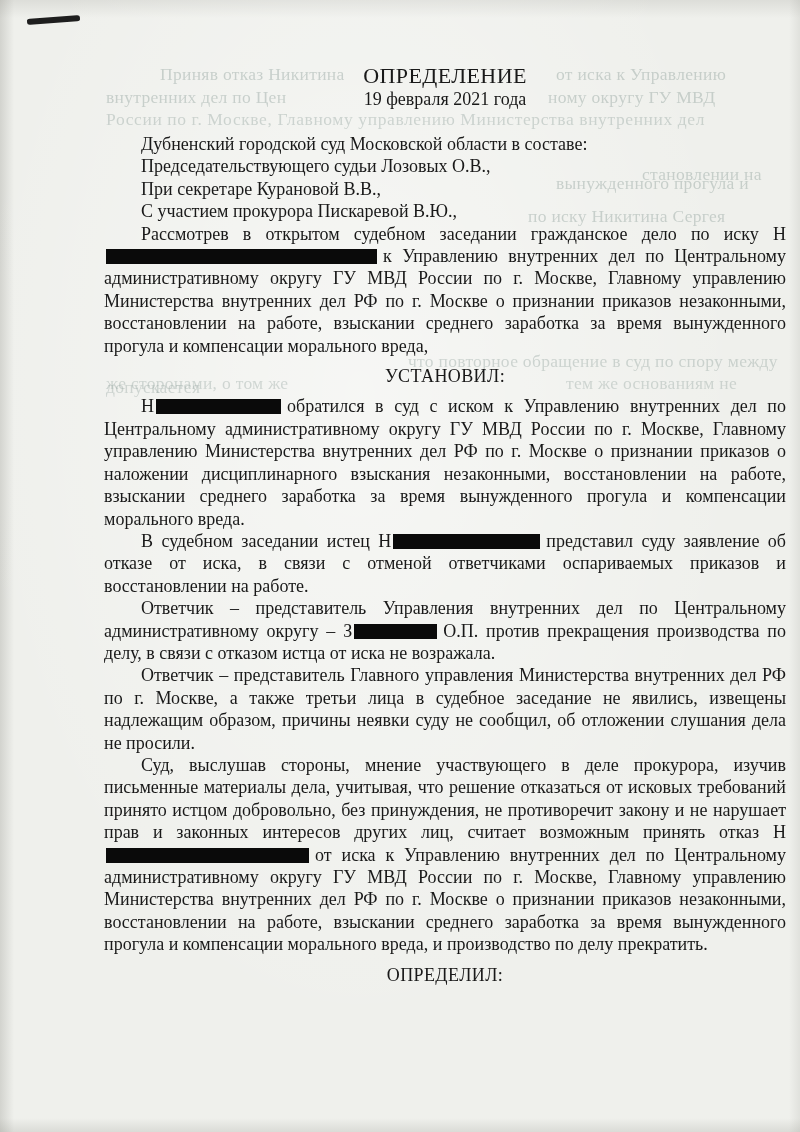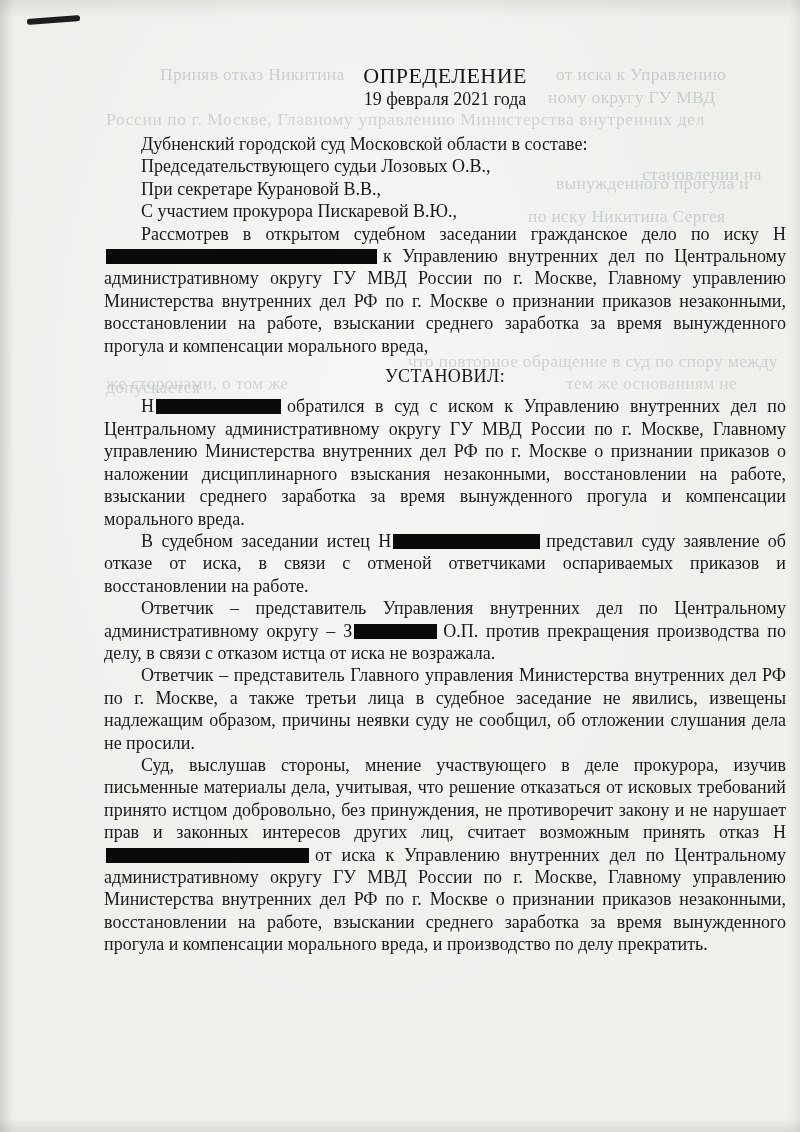--- a/index.html
+++ b/index.html
@@ -63,20 +63,21 @@
 </style>
 </head>
 <body>
 
 <div class="page">
 
   <div class="pen-mark"></div>
 
   <span class="bt bt0">Приняв отказ Никитина</span>
   <span class="bt bt1">от иска к Управлению</span>
+  <span class="bt bt2">внутренних дел по Цен</span>
   <span class="bt bt3">ному округу ГУ МВД</span>
   <span class="bt bt4">России по г. Москве, Главному управлению Министерства внутренних дел</span>
   <span class="bt bt5">становлении на</span>
   <span class="bt bt6">вынужденного прогула и</span>
   <span class="bt bt7">по иску Никитина Сергея</span>
   <span class="bt bt8">что повторное обращение в суд по спору между</span>
   <span class="bt bt9">же сторонами, о том же</span>
   <span class="bt bt10">тем же основаниям не</span>
   <span class="bt bt11">допускается</span>
 
@@ -98,15 +99,16 @@
 
     <p class="para"><span>В судебном заседании истец Н</span><span class="redact r3"></span><span>представил суду заявление об отказе от иска, в связи с отменой ответчиками оспариваемых приказов и восстановлении на работе.</span></p>
 
     <p class="para"><span>Ответчик – представитель Управления внутренних дел по Центральному административному округу – З</span><span class="redact r4"></span><span>О.П. против прекращения производства по делу, в связи с отказом истца от иска не возражала.</span></p>
 
     <p class="para">Ответчик – представитель Главного управления Министерства внутренних дел РФ по г. Москве, а также третьи лица в судебное заседание не явились, извещены надлежащим образом, причины неявки суду не сообщил, об отложении слушания дела не просили.</p>
 
     <p class="para"><span>Суд, выслушав стороны, мнение участвующего в деле прокурора, изучив письменные материалы дела, учитывая, что решение отказаться от исковых требований принято истцом добровольно, без принуждения, не противоречит закону и не нарушает прав и законных интересов других лиц, считает возможным принять отказ Н</span><span class="redact r5"></span><span>от иска к Управлению внутренних дел по Центральному  административному округу ГУ МВД России по г. Москве, Главному управлению Министерства внутренних дел РФ по г. Москве о признании приказов незаконными, восстановлении на работе, взыскании среднего заработка за время вынужденного прогула и компенсации морального вреда, и производство по делу прекратить.</span></p>
 
 
+    <p class="section-head">ОПРЕДЕЛИЛ:</p>
 
   </div>
 </div>
 
 </body></html>

